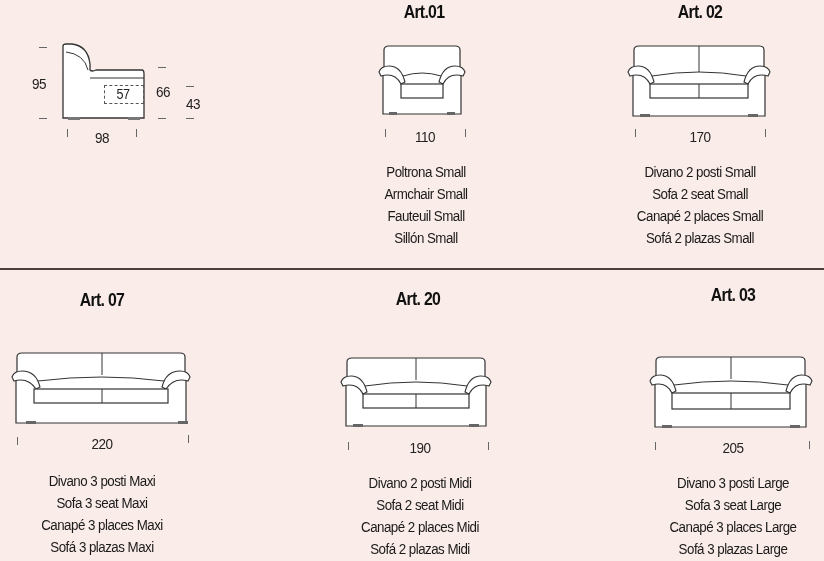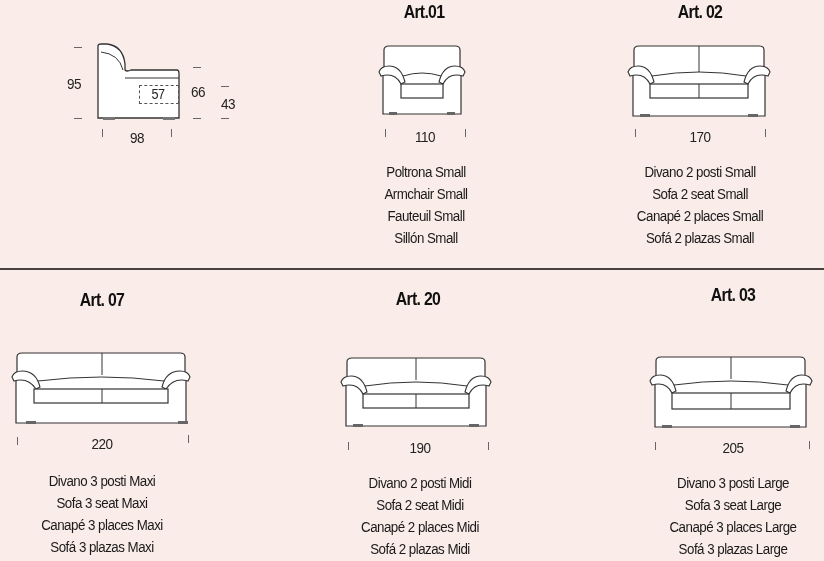--- a/index.html
+++ b/index.html
@@ -49,21 +49,21 @@
     .htick { position: absolute; width: 8px; height: 1px; background: #666; }
     .divider {
       position: absolute; left: 0; top: 268px; width: 824px; height: 2px;
       background: #4a4040;
     }
     svg { position: absolute; overflow: visible; }
   </style>
 </head>
 <body>
 
-<div class="abs" style="left:0;top:0;width:220px;height:160px;margin-left:35px;">
+<div class="abs" style="left:0;top:0;width:220px;height:160px;">
   <div class="htick" style="left:39px;top:47px;"></div>
   <div class="htick" style="left:39px;top:118px;"></div>
   <div class="dim" style="left:26px;top:75px;width:26px;">95</div>
 
   <svg width="90" height="80" style="left:60px;top:42px;">
     <path d="M3,76 L3,4 Q3,2 6,2 L12,2 Q28,4 30,22 L30,28 Q32,30 36,28 L82,28 Q84,28 84,32 L84,76 Z" fill="#fff" stroke="#333" stroke-width="1.3"></path>
     <path d="M6,10 Q24,12 28,28" fill="none" stroke="#333" stroke-width="1"></path>
     <path d="M30,36 L84,36" fill="none" stroke="#333" stroke-width="1"></path>
     <rect x="8" y="75" width="12" height="3" fill="#777"></rect>
     <rect x="68" y="75" width="12" height="3" fill="#777"></rect>

